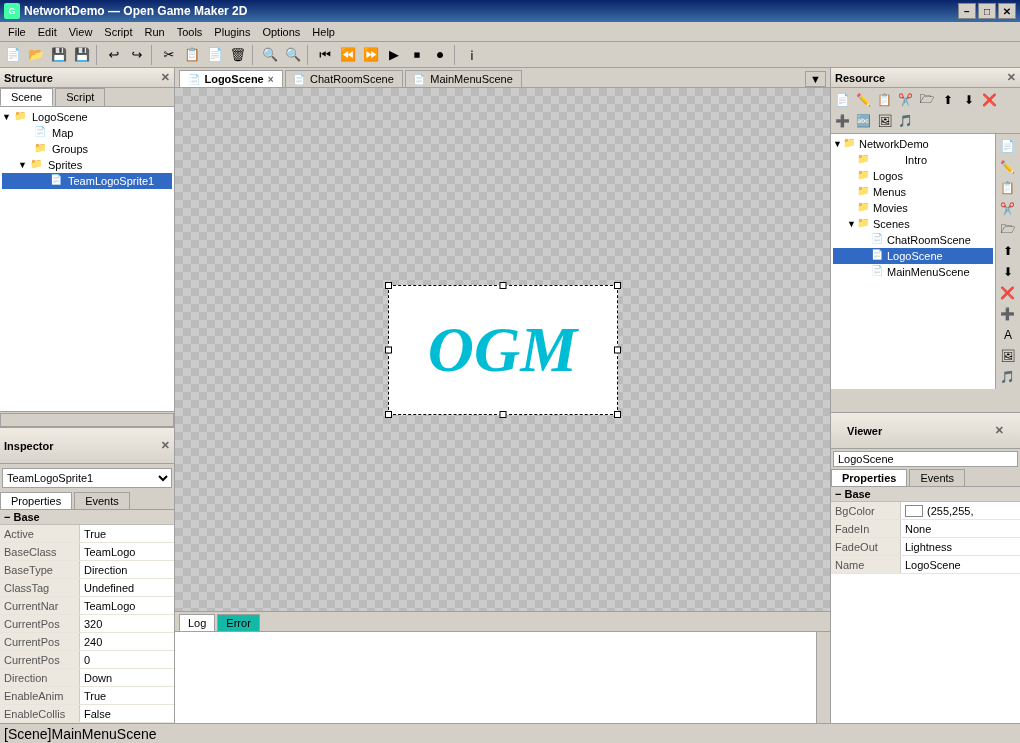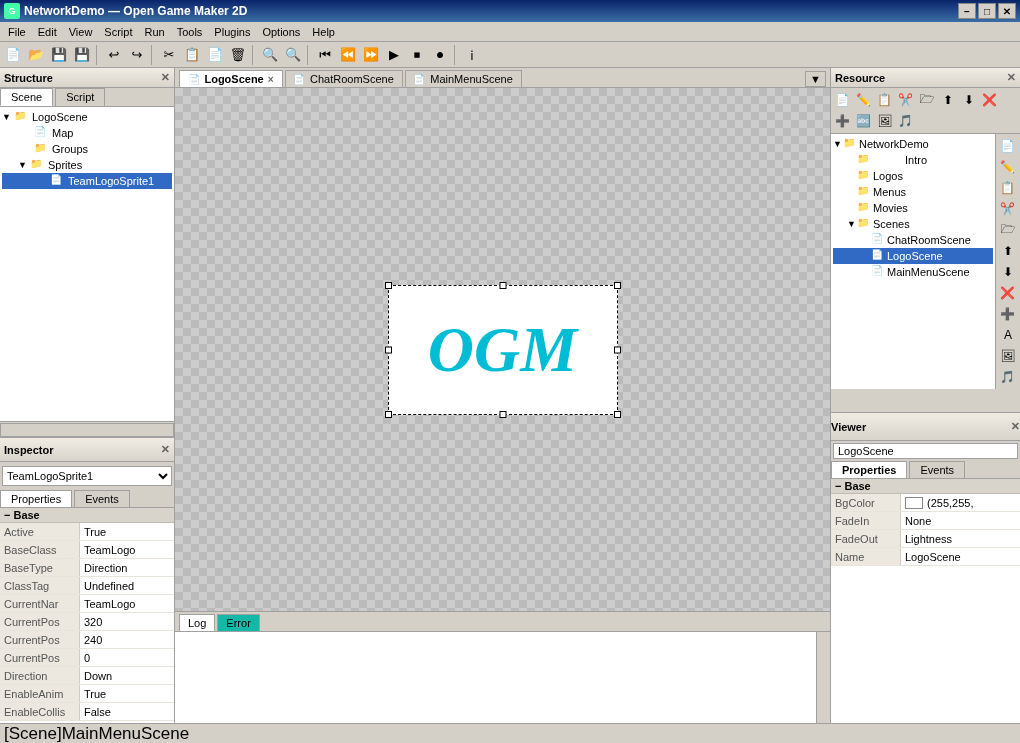--- a/index.html
+++ b/index.html
@@ -36,21 +36,21 @@
     .tree-item.selected { background: #316ac5; color: white; }
     .tree-indent { display: inline-block; width: 16px; }
     .tree-expand { display: inline-block; width: 12px; font-size: 9px; cursor: pointer; }
     .tree-icon { display: inline-block; width: 16px; height: 14px; margin-right: 2px; font-size: 10px; }
     .tree-label { font-size: 11px; }
     .scroll-area { height: 16px; background: #d4d0c8; border-top: 1px solid #a0a0a0; display: flex; align-items: center; }
     .hscroll { flex: 1; height: 14px; background: #d4d0c8; border: 1px solid #a0a0a0; }
 
     
     #inspector { width: 175px; background: #d4d0c8; border-right: 1px solid #a0a0a0; display: flex; flex-direction: column; }
-    .inspector-header { background: linear-gradient(to bottom, #f0ece4, #d8d4cc); border-bottom: 1px solid #a0a0a0; padding: 2px 4px; font-size: 11px; font-weight: bold; display: flex; align-items: center; justify-content: space-between; height: 24px; }
+    .inspector-header { background: linear-gradient(to bottom, #f0ece4, #d8d4cc); border-bottom: 1px solid #a0a0a0; padding: 2px 4px; font-size: 11px; font-weight: bold; display: flex; align-items: center; justify-content: space-between; height: 36px; }
     .inspector-select { width: 100%; height: 20px; margin: 2px 0; font-size: 11px; background: white; border: 1px solid #a0a0a0; }
     .prop-tabs { display: flex; background: #d4d0c8; border-bottom: 1px solid #a0a0a0; }
     .prop-tab { padding: 2px 10px; font-size: 11px; cursor: pointer; border: 1px solid #a0a0a0; border-bottom: none; background: #d4d0c8; margin-right: 2px; }
     .prop-tab.active { background: white; }
     .prop-area { flex: 1; background: white; overflow-y: scroll; }
     .prop-section-header { background: #d8d4cc; padding: 1px 4px; font-size: 11px; font-weight: bold; display: flex; align-items: center; cursor: pointer; border-bottom: 1px solid #c0bdb5; }
     .prop-row { display: flex; border-bottom: 1px solid #e8e4dc; height: 18px; }
     .prop-name { width: 80px; min-width: 80px; padding: 1px 4px; font-size: 11px; color: #555; background: #ece8e0; border-right: 1px solid #d0ccc4; overflow: hidden; text-overflow: ellipsis; white-space: nowrap; display: flex; align-items: center; }
     .prop-val { flex: 1; padding: 1px 4px; font-size: 11px; background: white; overflow: hidden; text-overflow: ellipsis; white-space: nowrap; display: flex; align-items: center; }
 
@@ -81,34 +81,34 @@
     .res-btn { width: 20px; height: 20px; background: #d4d0c8; border: 1px solid transparent; display: flex; align-items: center; justify-content: center; cursor: pointer; font-size: 12px; }
     .resource-tree { flex: 1; background: white; overflow: auto; padding: 2px; }
     .res-item { display: flex; align-items: center; padding: 1px 0; cursor: pointer; white-space: nowrap; }
     .res-item.selected { background: #316ac5; color: white; }
     .res-icon { display: inline-block; width: 14px; height: 14px; margin-right: 2px; font-size: 10px; }
     .res-side-btns { display: flex; flex-direction: column; gap: 1px; border-left: 1px solid #a0a0a0; padding: 2px; background: #d4d0c8; }
     .res-resource-row { display: flex; }
 
     
     #viewer { width: 190px; background: #d4d0c8; border-left: 1px solid #a0a0a0; display: flex; flex-direction: column; }
-    .viewer-header { background: linear-gradient(to bottom, #f0ece4, #d8d4cc); border-bottom: 1px solid #a0a0a0; padding: 2px 0; font-size: 11px; font-weight: bold; display: flex; align-items: center; justify-content: space-between; height: 28px; }
+    .viewer-header { background: linear-gradient(to bottom, #f0ece4, #d8d4cc); border-bottom: 1px solid #a0a0a0; padding: 2px 16px; font-size: 11px; font-weight: bold; display: flex; align-items: center; justify-content: space-between; height: 36px; }
     .viewer-name { background: white; border: 1px solid #a0a0a0; padding: 1px 4px; font-size: 11px; margin: 2px; }
     .viewer-prop-tabs { display: flex; background: #d4d0c8; border-bottom: 1px solid #a0a0a0; }
     .viewer-prop-tab { padding: 2px 10px; font-size: 11px; cursor: pointer; border: 1px solid #a0a0a0; border-bottom: none; background: #d4d0c8; margin-right: 2px; }
     .viewer-prop-tab.active { background: white; font-weight: bold; }
     .viewer-prop-area { flex: 1; background: white; overflow-y: auto; }
     .vprop-section { background: #d8d4cc; padding: 1px 4px; font-size: 11px; font-weight: bold; display: flex; align-items: center; border-bottom: 1px solid #c0bdb5; cursor: pointer; }
     .vprop-row { display: flex; border-bottom: 1px solid #e8e4dc; height: 18px; }
     .vprop-name { width: 70px; min-width: 70px; padding: 1px 4px; font-size: 11px; color: #555; background: #ece8e0; border-right: 1px solid #d0ccc4; overflow: hidden; white-space: nowrap; display: flex; align-items: center; }
     .vprop-val { flex: 1; padding: 1px 4px; font-size: 11px; background: white; overflow: hidden; white-space: nowrap; display: flex; align-items: center; }
     .color-swatch { display: inline-block; width: 18px; height: 12px; border: 1px solid #888; margin-right: 4px; background: white; }
 
     
-    #status-bar { height: 20px; background: #d4d0c8; border-top: 1px solid #a0a0a0; display: flex; align-items: center; padding: 0 4px; font-size: 17px; }
+    #status-bar { height: 20px; background: #d4d0c8; border-top: 1px solid #a0a0a0; display: flex; align-items: center; padding: 0 4px; font-size: 14px; }
 
     
     #right-panels { display: flex; flex-direction: column; width: 190px; }
 
     
     #left-panels { display: flex; flex-direction: column; width: 175px; }
 
     .minus-icon::before { content: '−'; font-weight: bold; margin-right: 3px; }
   </style>
 </head>

